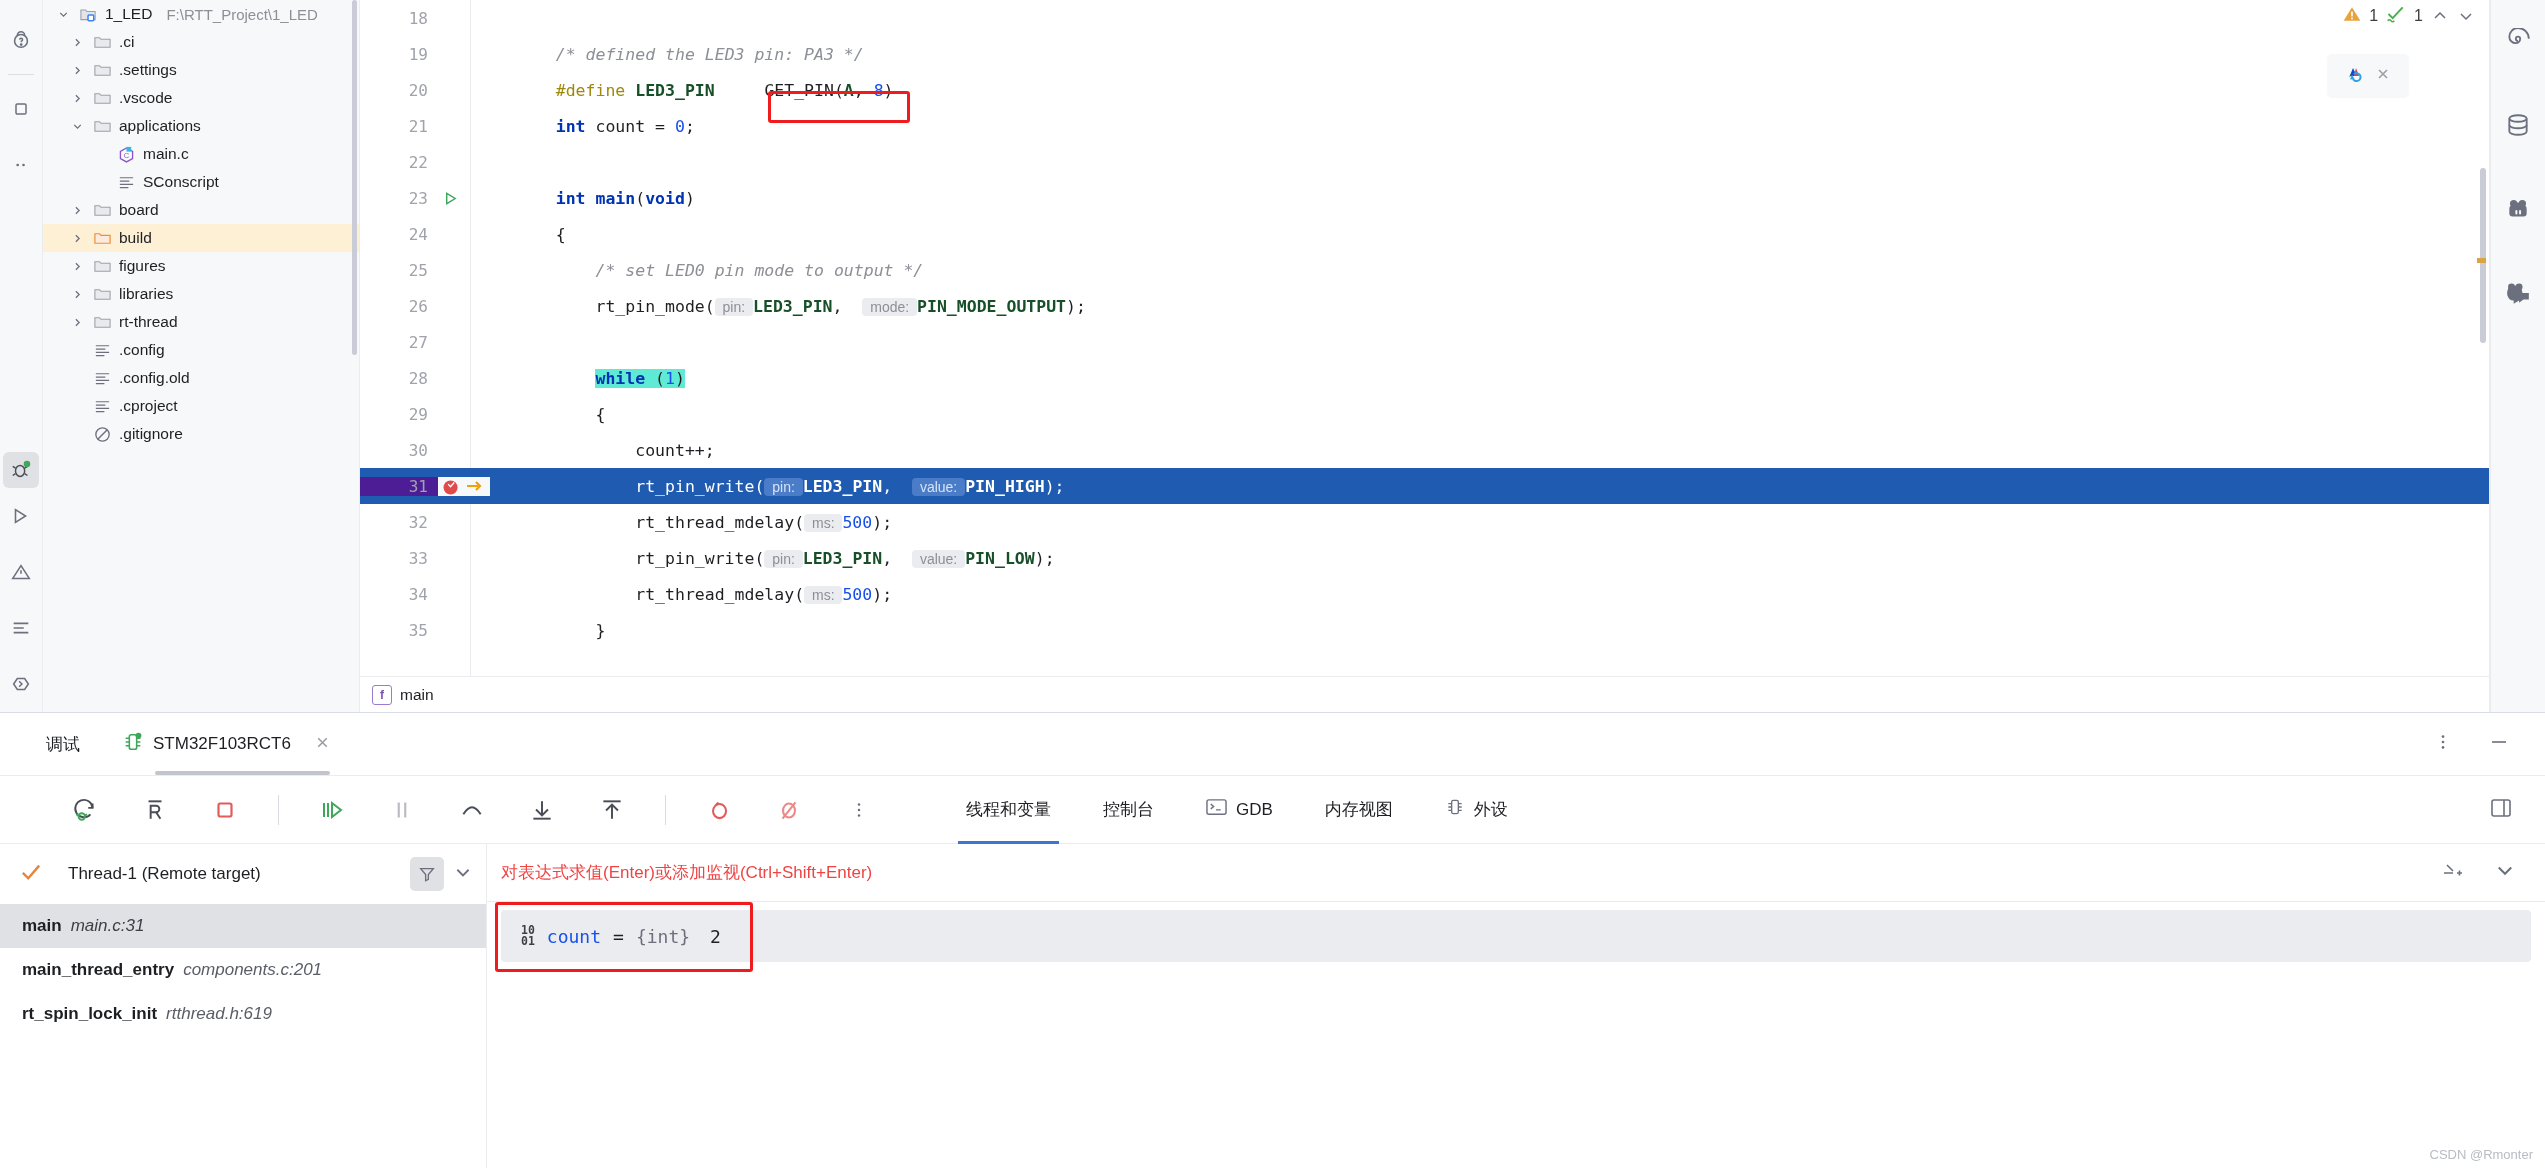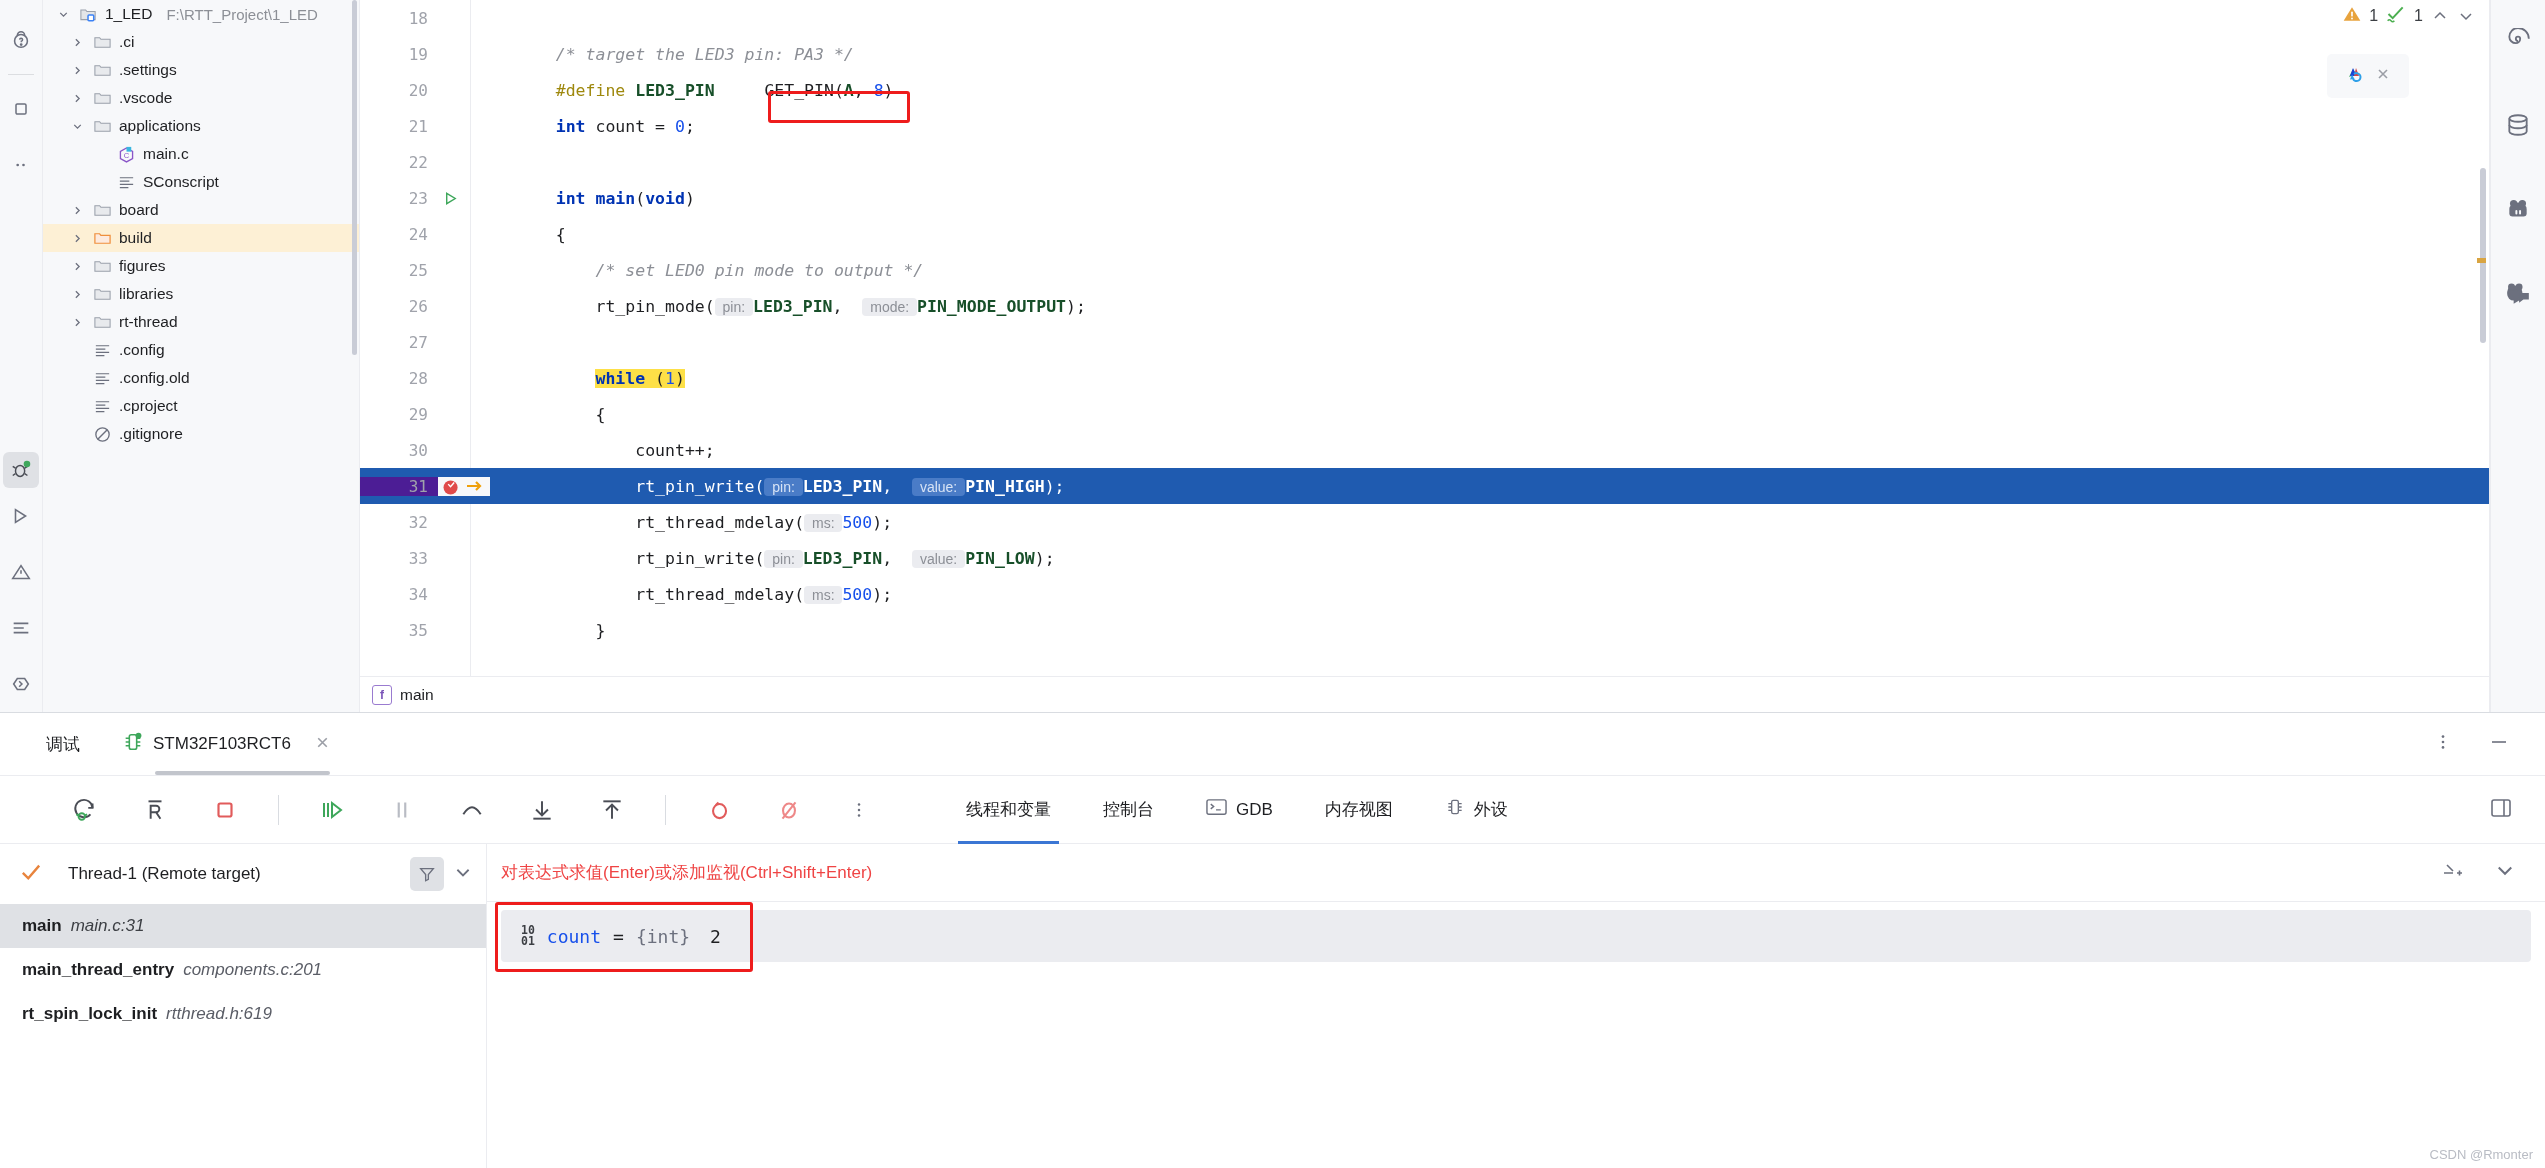--- a/index.html
+++ b/index.html
@@ -57,21 +57,21 @@
   .crow.cur .gut { color:#a0a3ab; background:#4c1d95; }
   .crow.cur .mark { background:#f7f8fa; }
   .kw  { color:#0033b3; font-weight:bold; }
   .mac { color:#9e880d; }
   .cm  { color:#8c8f96; font-style:italic; }
   .num { color:#1750eb; }
   .mac-name { color:#174f29; font-weight:bold; }
   .hint { background:#ebecf0; color:#8c8f96; font-size:14px; border-radius:4px; padding:1px 4px;
      font-family:"Liberation Sans", sans-serif; }
   .crow.cur .hint { background:#4a7cc7; color:#d7e3f5 !important; }
-  .hl-y { background:#fde047; }
+  .hl-y { background:#5eead4; }
   .red-box { position:absolute; border:3px solid #ee1c1c; border-radius:3px; pointer-events:none; z-index:9;}
   .editor-vscroll { position:absolute; right:3px; top:168px; width:6px; height:175px; background:#c9ccd6; border-radius:3px;}
   .editor-marker { position:absolute; right:3px; top:258px; width:9px; height:5px; background:#d9a441;}
   .breadcrumb { height:36px; border-top:1px solid #ebecf0; display:flex; align-items:center;
       padding-left:12px; gap:8px; font-size:15.5px; color:#1e1f22; background:#ffffff;}
   .fbadge { width:20px;height:20px;border:1.5px solid #9a7bd0;border-radius:3px;color:#7a53b8;
       font-size:12px; display:flex; align-items:center; justify-content:center; font-weight:bold;
       font-family:"Liberation Sans", sans-serif;}
 
   
@@ -420,21 +420,21 @@
         <span>
           <svg width="16" height="16" viewBox="0 0 16 16" fill="none" stroke="#9b9ea6" stroke-width="1.6">
               <path d="M4 4l8 8M12 4l-8 8"></path>
             </svg></span>
       </div>
 
       <div class="code-area">
         <div class="gline"></div>
         <div id="code-rows">
             <div class="crow"><div class="gut">18</div><div class="mark"></div><div class="ctext"></div></div>
-            <div class="crow"><div class="gut">19</div><div class="mark"></div><div class="ctext"><span>    </span><span class="cm">/* target the LED3 pin: PA3 */</span></div></div>
+            <div class="crow"><div class="gut">19</div><div class="mark"></div><div class="ctext"><span>    </span><span class="cm">/* defined the LED3 pin: PA3 */</span></div></div>
             <div class="crow"><div class="gut">20</div><div class="mark"></div><div class="ctext"><span>    </span><span class="mac">#define </span><span class="mac-name">LED3_PIN</span><span>     GET_PIN(</span><span class="mac-name">A</span><span>, </span><span class="num">8</span><span>)</span></div></div>
             <div class="crow"><div class="gut">21</div><div class="mark"></div><div class="ctext"><span>    </span><span class="kw">int</span><span> count = </span><span class="num">0</span><span>;</span></div></div>
             <div class="crow"><div class="gut">22</div><div class="mark"></div><div class="ctext"></div></div>
             <div class="crow"><div class="gut">23</div><div class="mark"><svg width="17" height="17" viewBox="0 0 18 18" fill="none" stroke="#3ea75b" stroke-width="1.5">
                   <path d="M5 3.5l9 5.5-9 5.5z"></path>
                 </svg></div><div class="ctext"><span>    </span><span class="kw">int</span><span> </span><span class="kw">main</span><span>(</span><span class="kw">void</span><span>)</span></div></div>
             <div class="crow"><div class="gut">24</div><div class="mark"></div><div class="ctext"><span>    {</span></div></div>
             <div class="crow"><div class="gut">25</div><div class="mark"></div><div class="ctext"><span>        </span><span class="cm">/* set LED0 pin mode to output */</span></div></div>
             <div class="crow"><div class="gut">26</div><div class="mark"></div><div class="ctext"><span>        rt_pin_mode(</span><span class="hint"> pin: </span><span class="mac-name">LED3_PIN</span><span>,  </span><span class="hint"> mode: </span><span class="mac-name">PIN_MODE_OUTPUT</span><span>);</span></div></div>
             <div class="crow"><div class="gut">27</div><div class="mark"></div><div class="ctext"></div></div>

